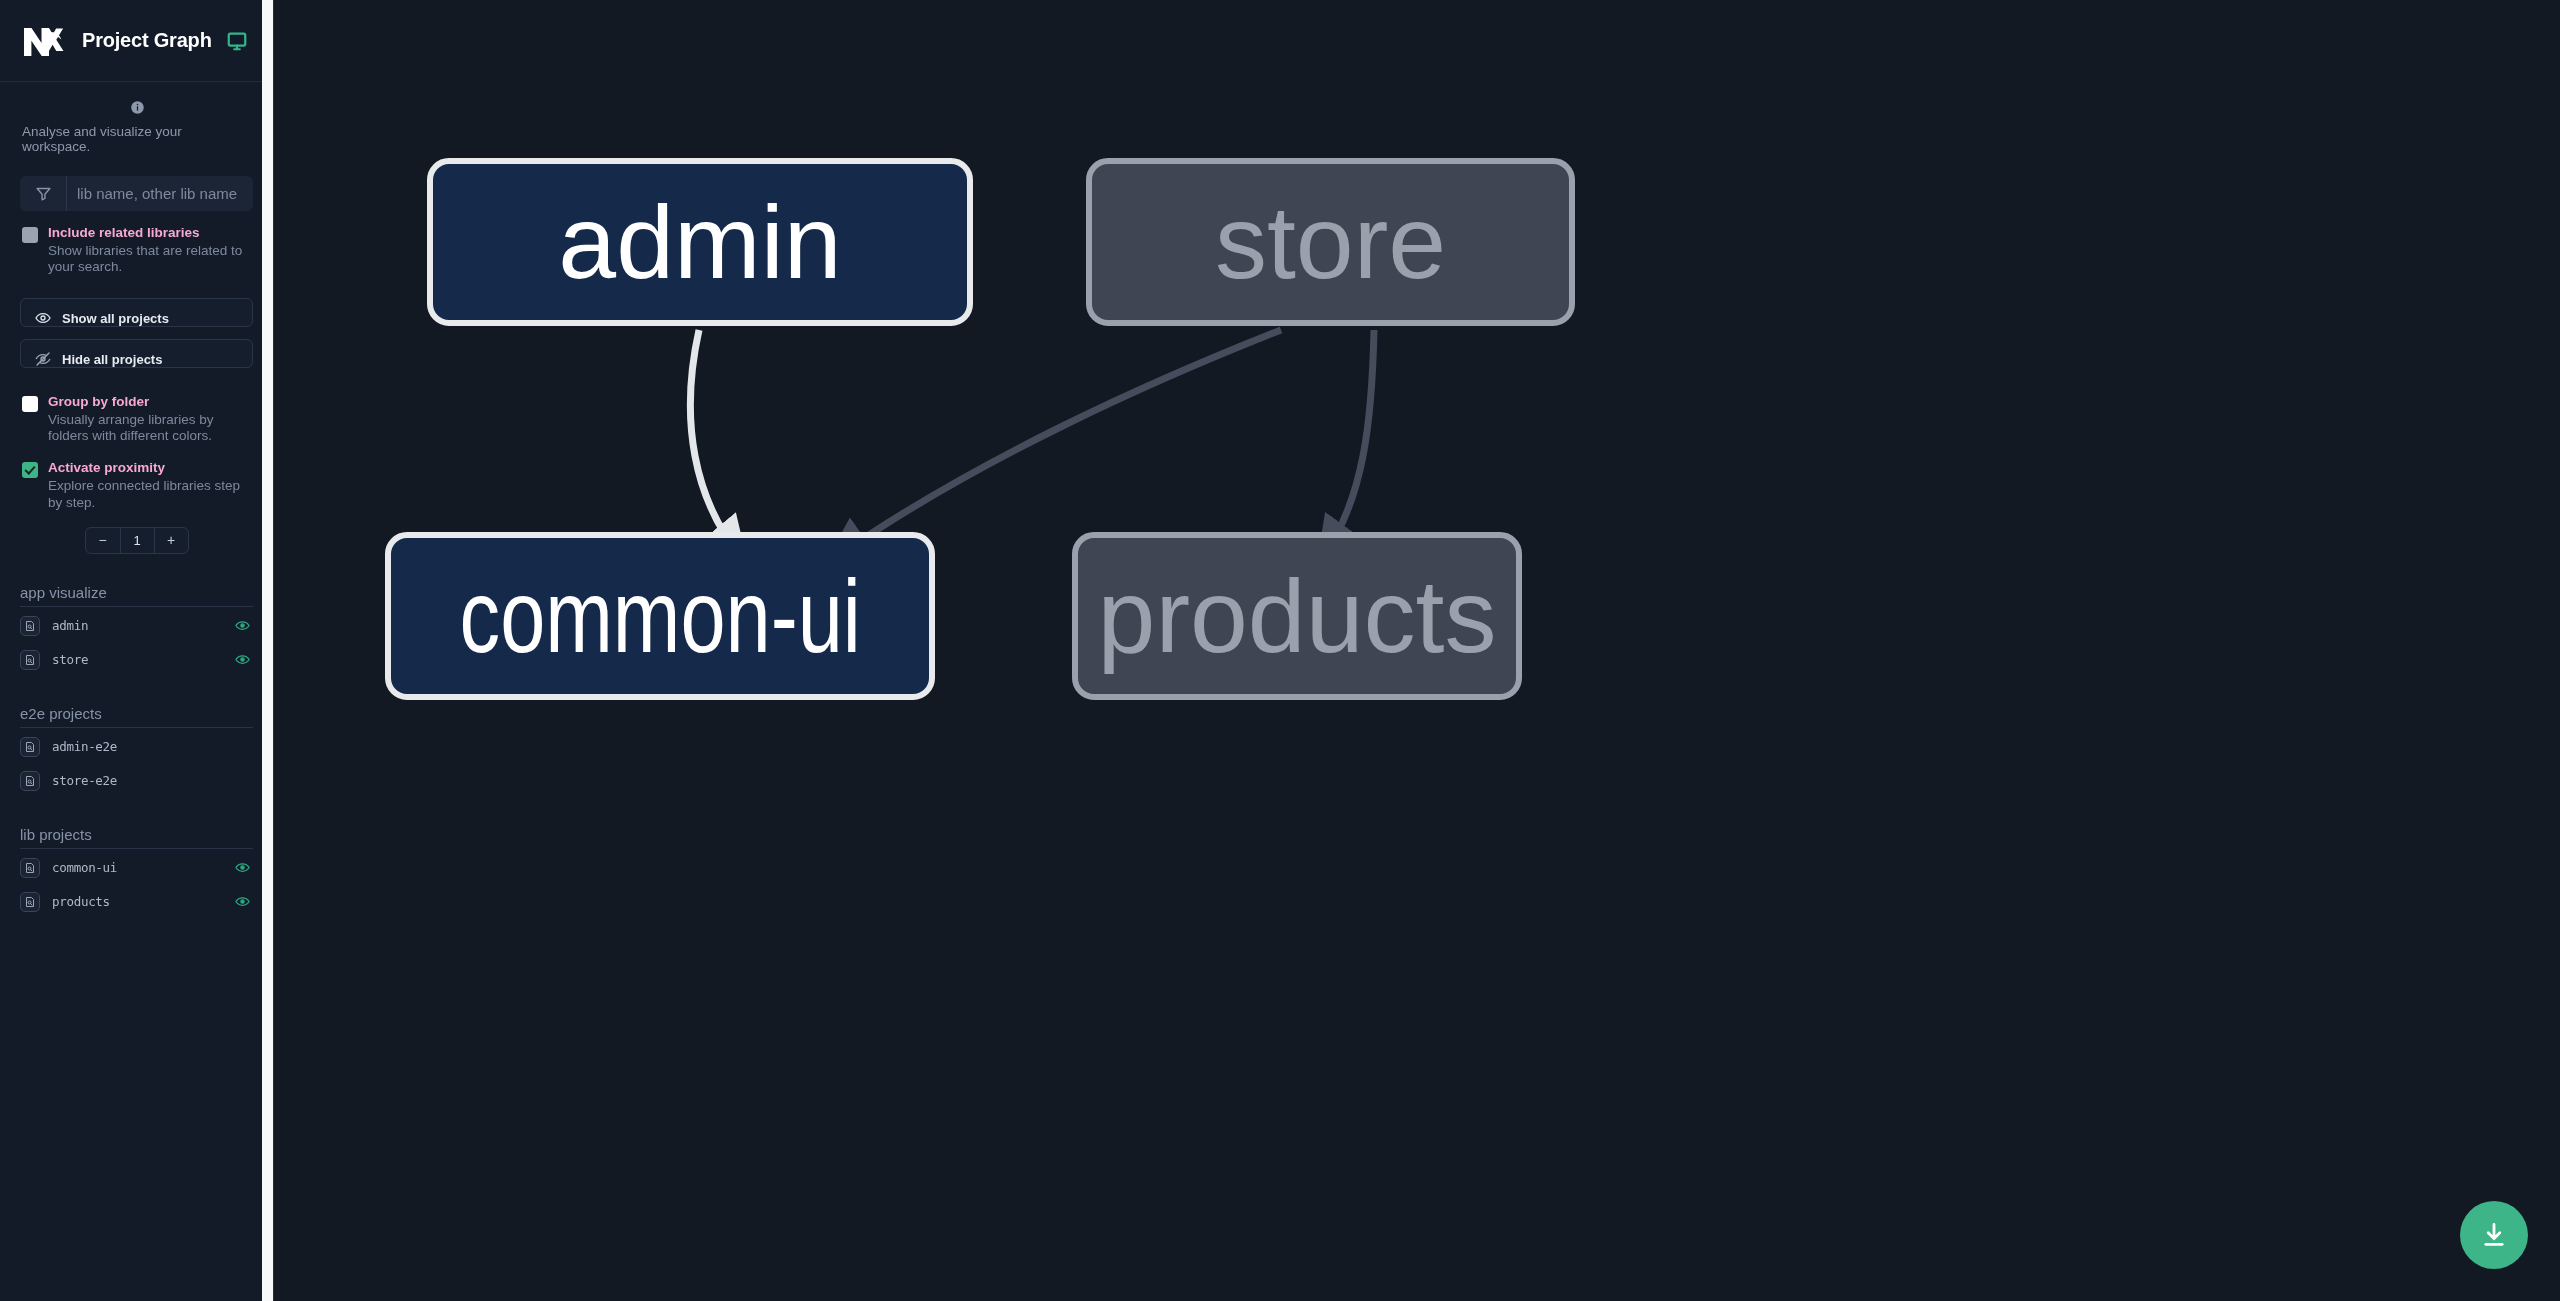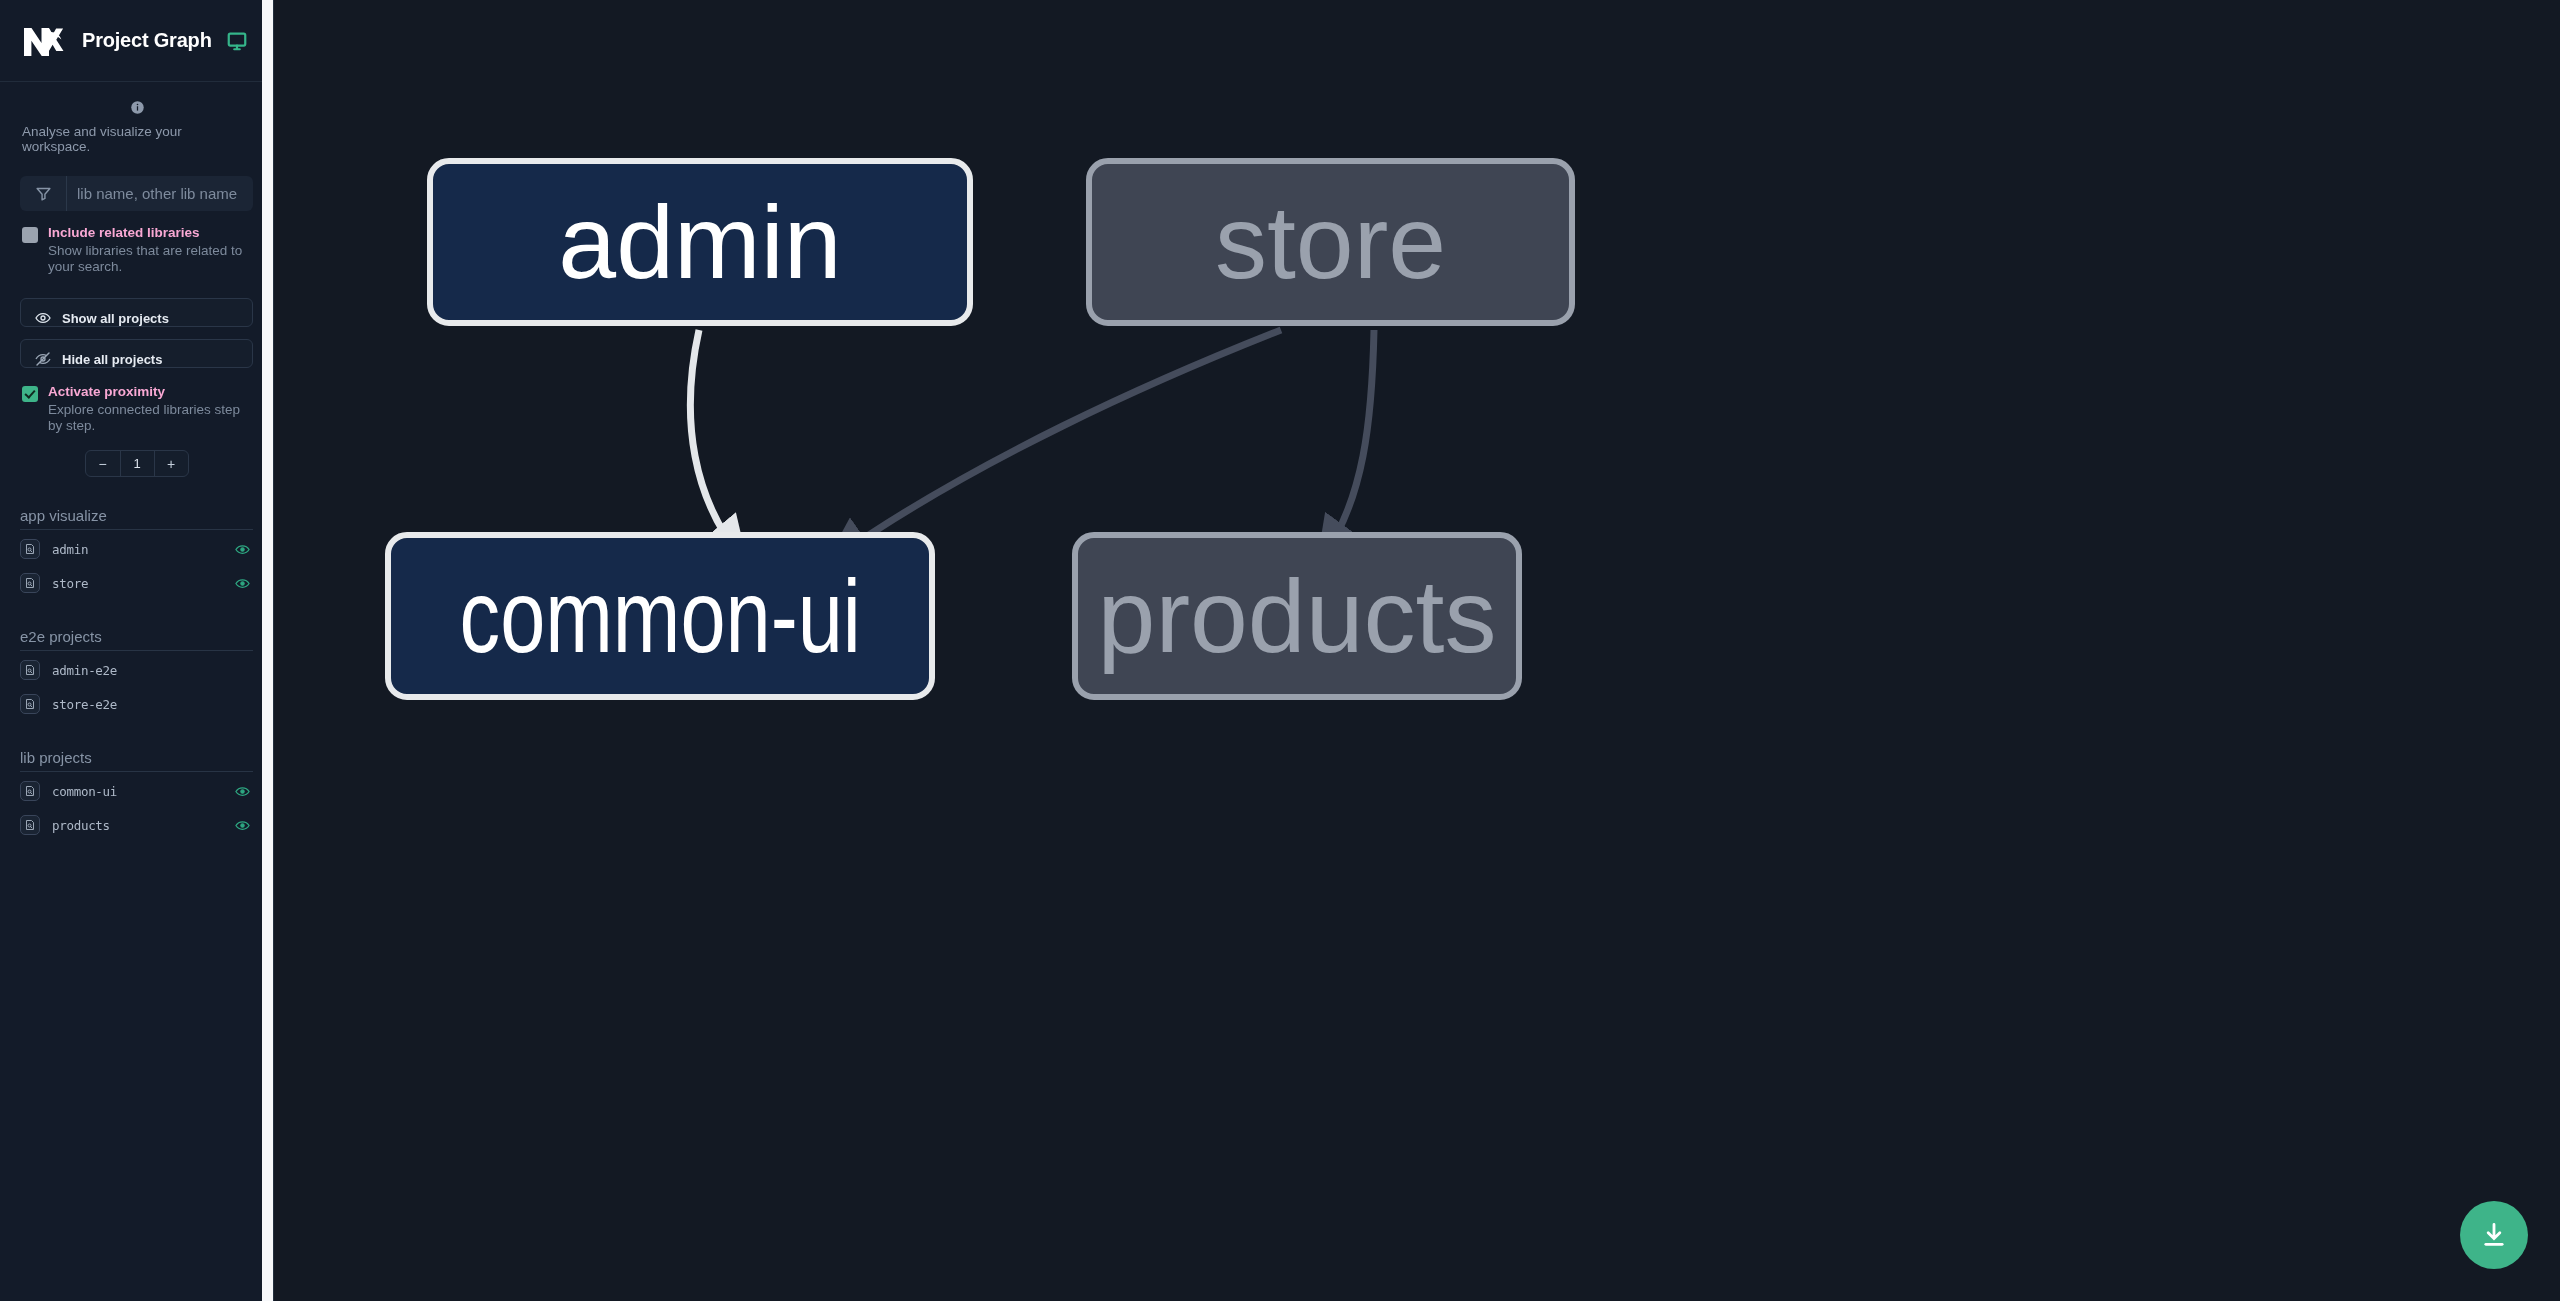--- a/index.html
+++ b/index.html
@@ -241,20 +241,27 @@
 
     <div class="sb-btn">
       <svg width="16" height="16" viewBox="0 0 24 24" fill="none" stroke="#9aa6b5" stroke-width="2">
         <path d="M1.5 12S5 5.5 12 5.5c2 0 3.7.5 5.1 1.3M22.5 12s-3.5 6.5-10.5 6.5c-2.1 0-3.8-.6-5.3-1.4"></path>
         <circle cx="12" cy="12" r="3"></circle>
           <path d="M3 21L21 3" stroke-linecap="round"></path>
       </svg>
       <span>Hide all projects</span>
     </div>
 
+    <div class="opt-row" style="padding-top:26px">
+      <span class="cbx white"></span>
+      <span class="opt-text">
+        <span class="opt-title" style="display:block">Group by folder</span>
+        <span class="opt-desc" style="display:block">Visually arrange libraries by folders with different colors.</span>
+      </span>
+    </div>
 
     <div class="opt-row" style="padding-top:16px">
       <span class="cbx green"></span>
       <span class="opt-text">
         <span class="opt-title" style="display:block">Activate proximity</span>
         <span class="opt-desc" style="display:block">Explore connected libraries step by step.</span>
       </span>
     </div>
 
     <div class="counter">

